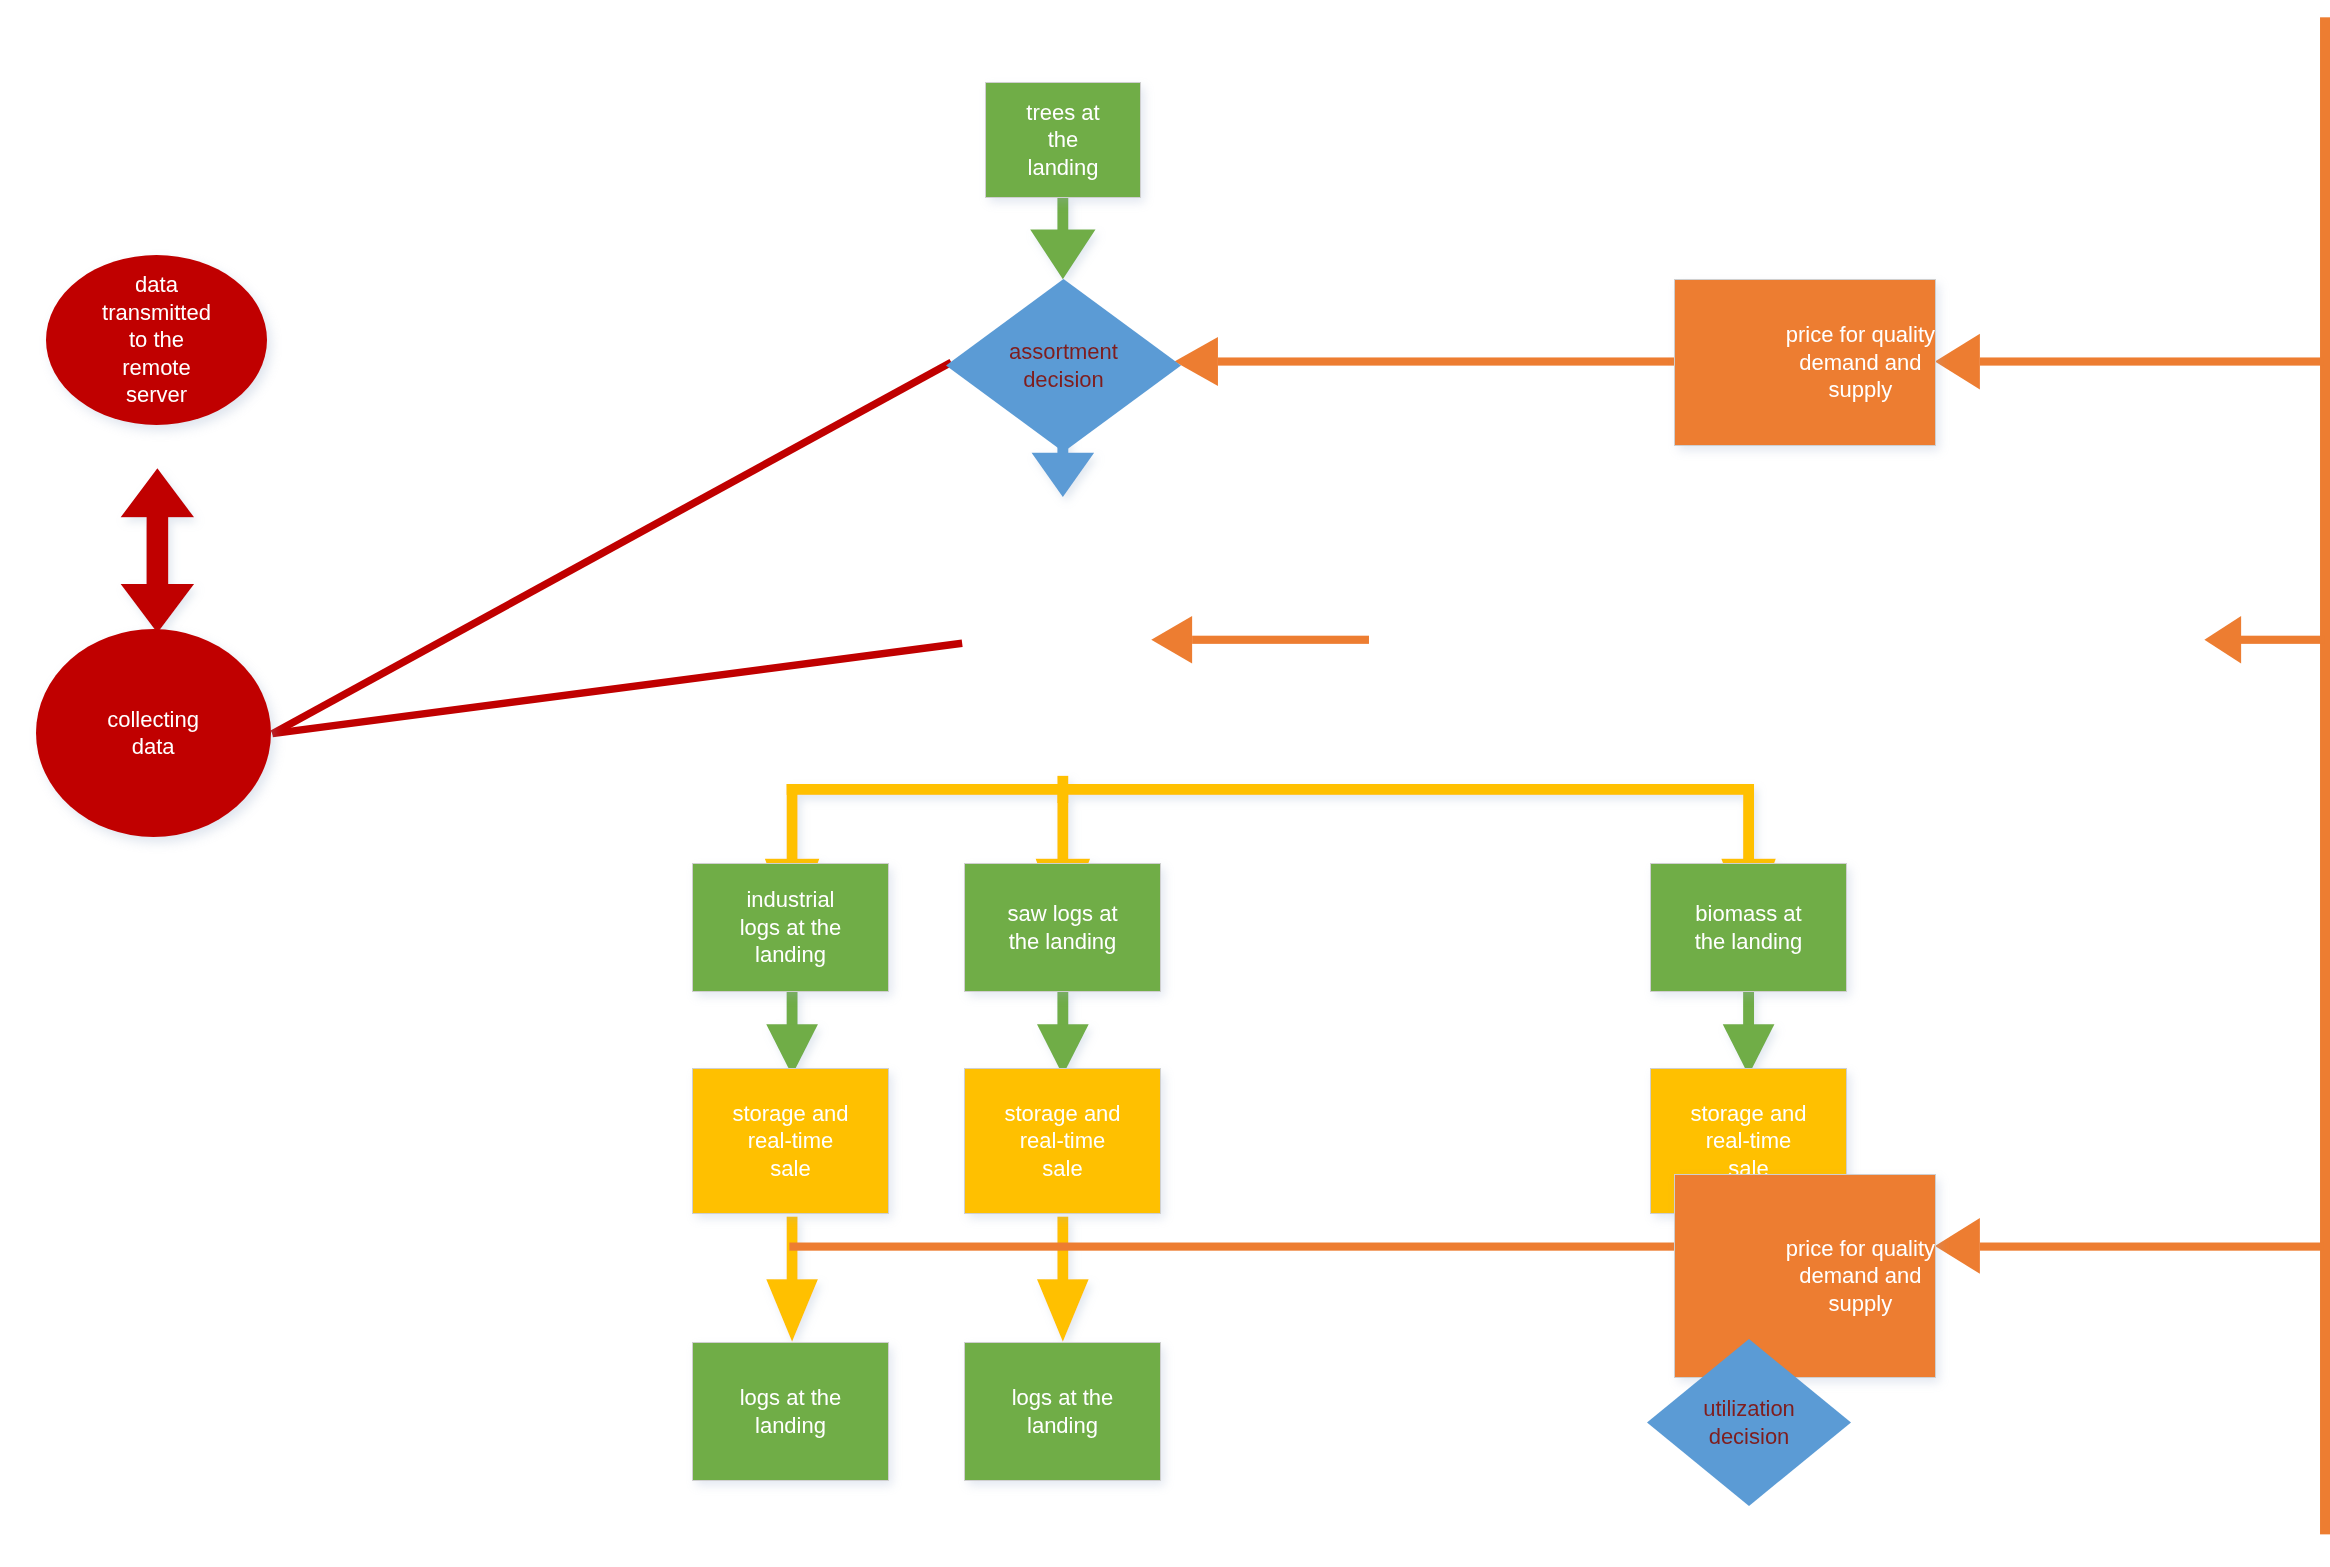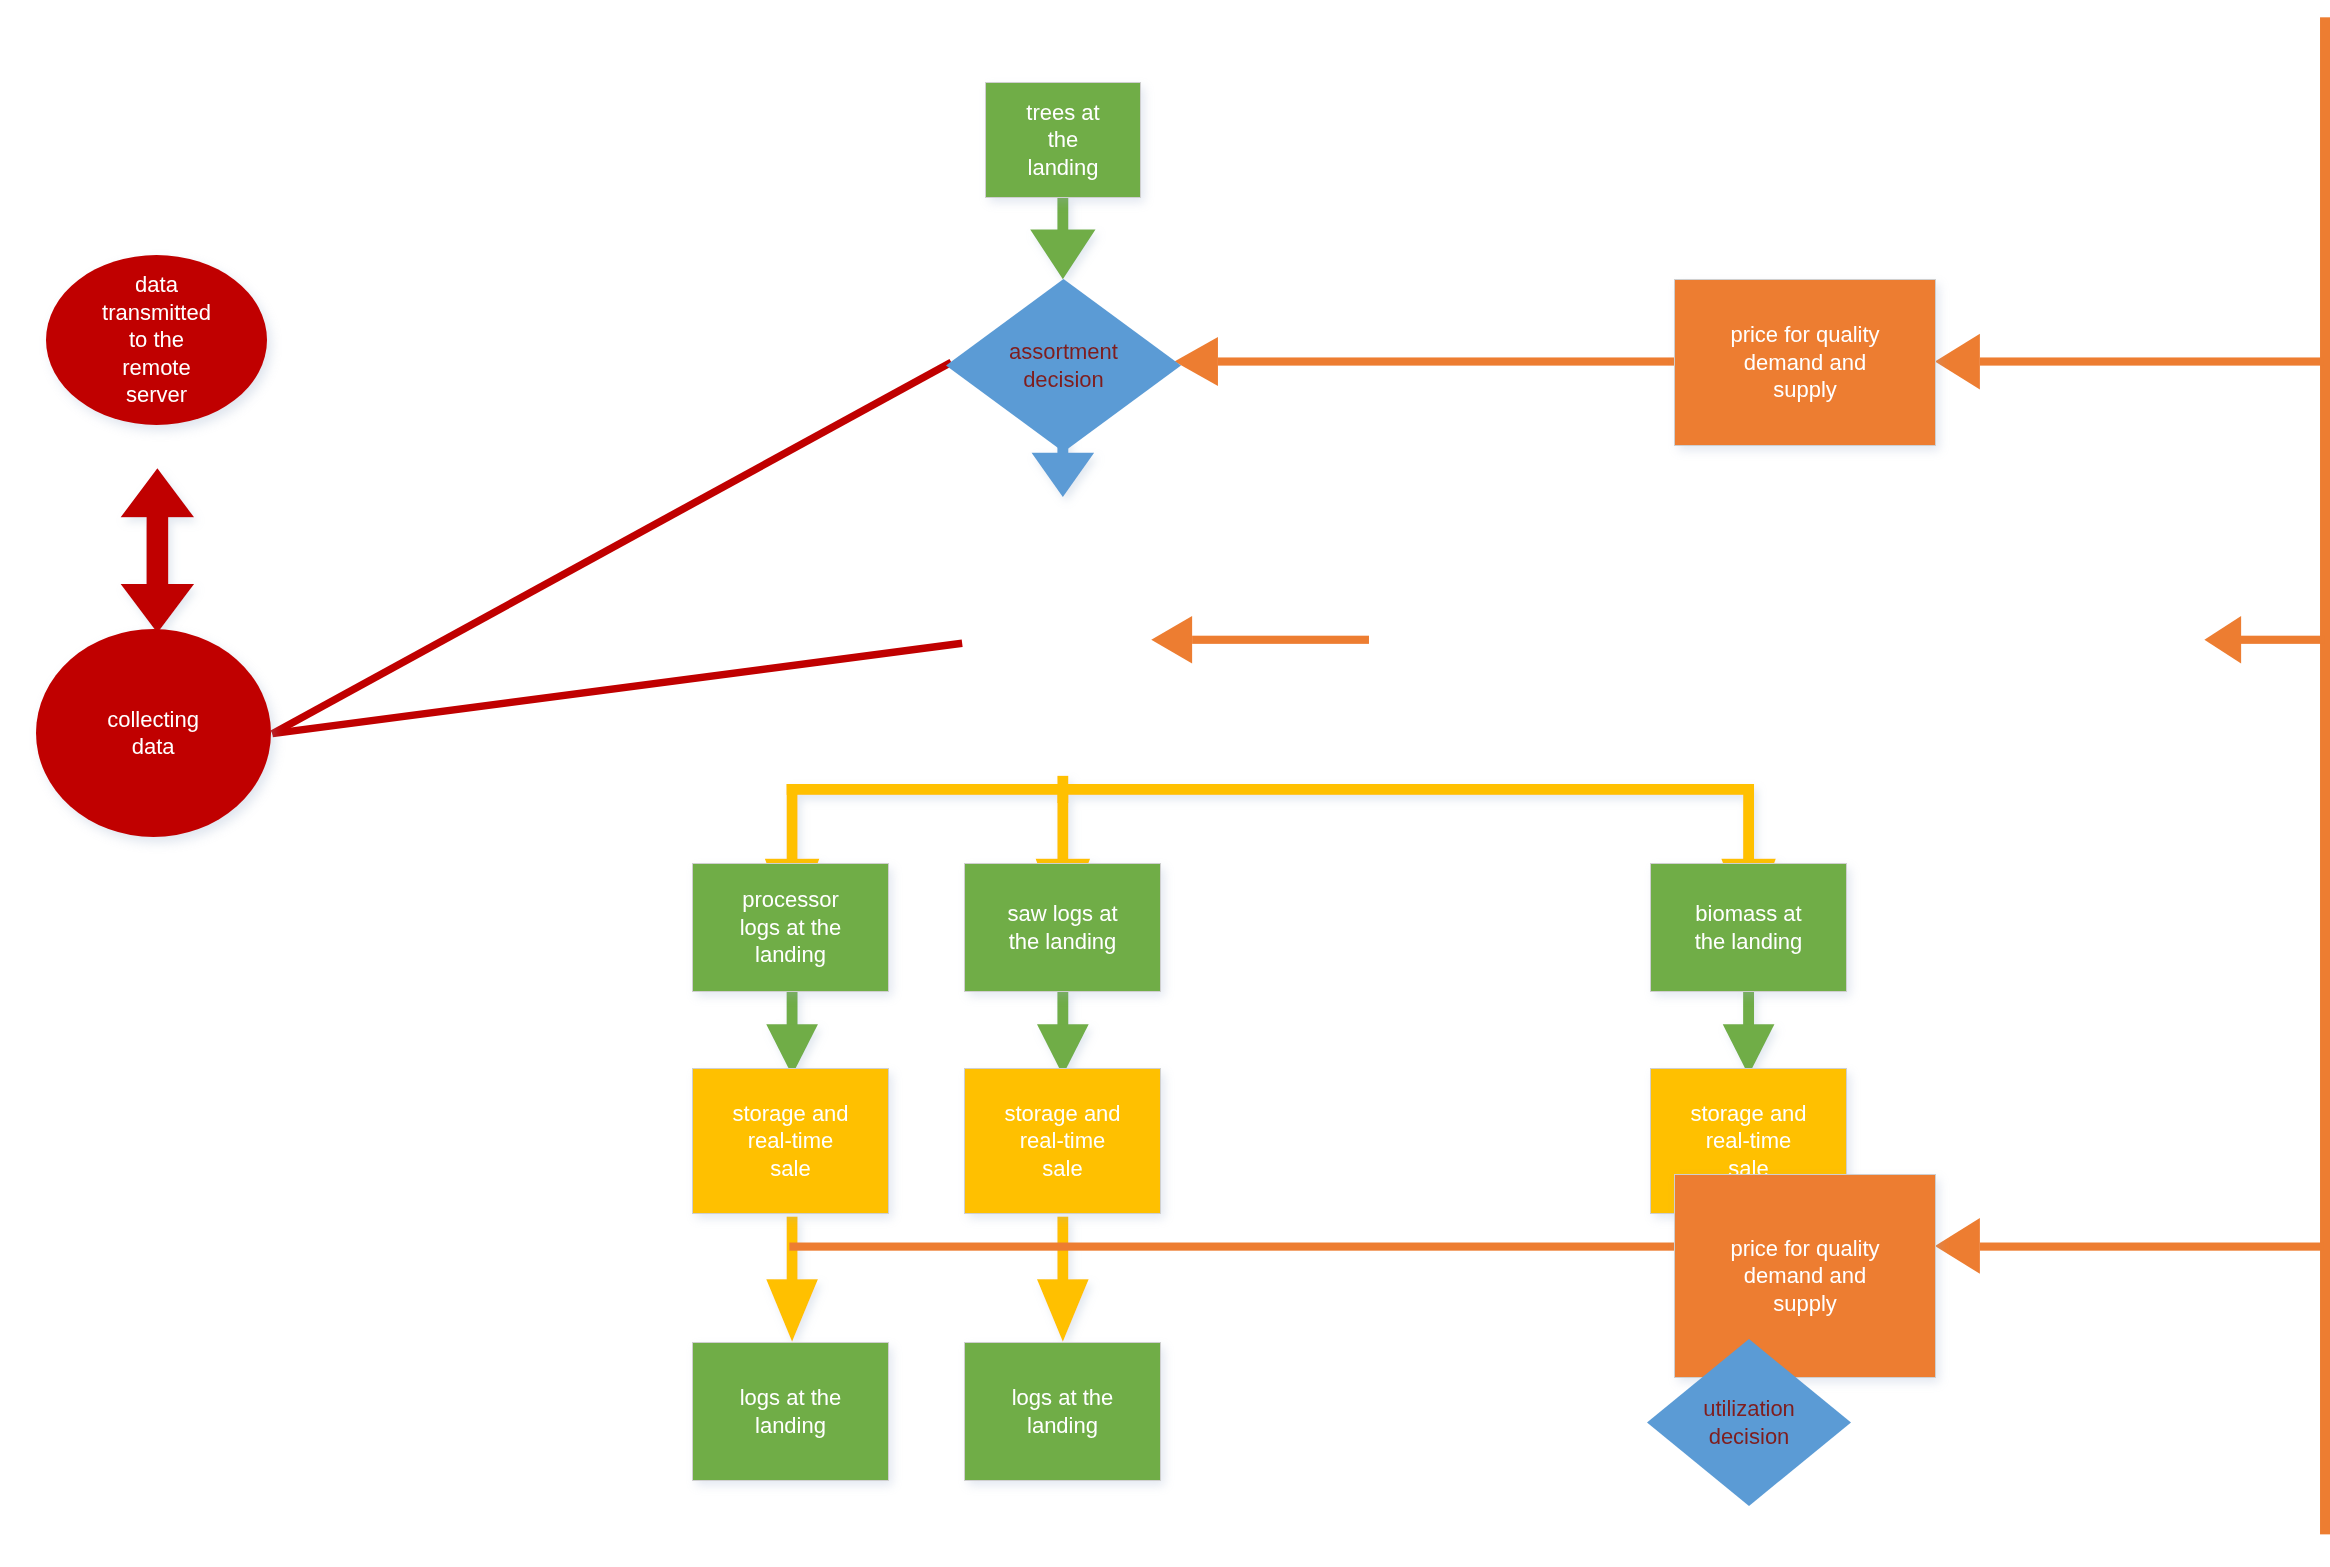--- a/index.html
+++ b/index.html
@@ -5,21 +5,21 @@
   html,body{margin:0;padding:0;background:#ffffff;}
   body{font-family:"Liberation Sans", sans-serif;}
   #stage{position:relative;width:2330px;height:1568px;background:#fff;overflow:hidden;margin-left:22px;}
   #edges{position:absolute;left:0;top:0;width:2330px;height:1568px;}
   .node{position:absolute;box-sizing:border-box;display:flex;align-items:center;justify-content:center;
         text-align:center;color:#ffffff;line-height:1.25;
         font-family:"Liberation Sans", sans-serif;}
   .rect{border:1.4px solid #cfcfcf;box-shadow:4.1px 5.4px 9.5px rgba(150,170,200,0.28);}
   .green{background:#70AD47;}
   .yellow{background:#FFC000;}
-  .dorange{background:#ED7D31;}
+  .dorange{background:#ED7D31;justify-content:flex-end;}
   .circle{background:#C00000;border-radius:50%;box-shadow:4.1px 5.4px 11px rgba(150,170,200,0.30);}
   .diamond-wrap{position:absolute;}
   .diamond-shape{position:absolute;left:0;top:0;width:100%;height:100%;background:#5B9BD5;
      clip-path:polygon(50% 0%,100% 50%,50% 100%,0% 50%);
      filter:drop-shadow(4.1px 5.4px 6.8px rgba(150,170,200,0.35));}
   .diamond-label{position:absolute;left:0;top:0;width:100%;height:100%;
      display:flex;align-items:center;justify-content:center;text-align:center;color:#7f1d1d;line-height:1.25;}
   .t32{font-size:22px;}
   .t30{font-size:20.4px;}
 </style>
@@ -156,21 +156,21 @@
 remote
 server</span>
   </div>
 
   <div class="node circle t32" style="left:13.6px;top:629px;width:235px;height:208px;">
     <span style="white-space:pre-line;">collecting
 data</span>
   </div>
 
   <div class="node rect green t32" style="left:670px;top:863px;width:197px;height:129px;">
-    <span style="white-space:pre-line;">processor
+    <span style="white-space:pre-line;">industrial
 logs at the
 landing</span>
   </div>
 
   <div class="node rect green t32" style="left:942px;top:863px;width:197px;height:129px;">
     <span style="white-space:pre-line;">saw logs at
 the landing</span>
   </div>
 
   <div class="node rect green t32" style="left:1628px;top:863px;width:197px;height:129px;">

